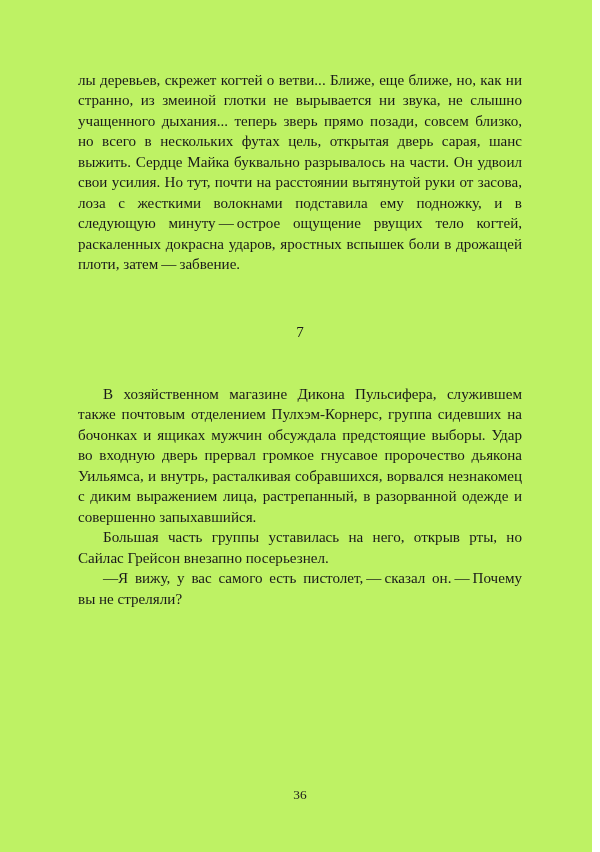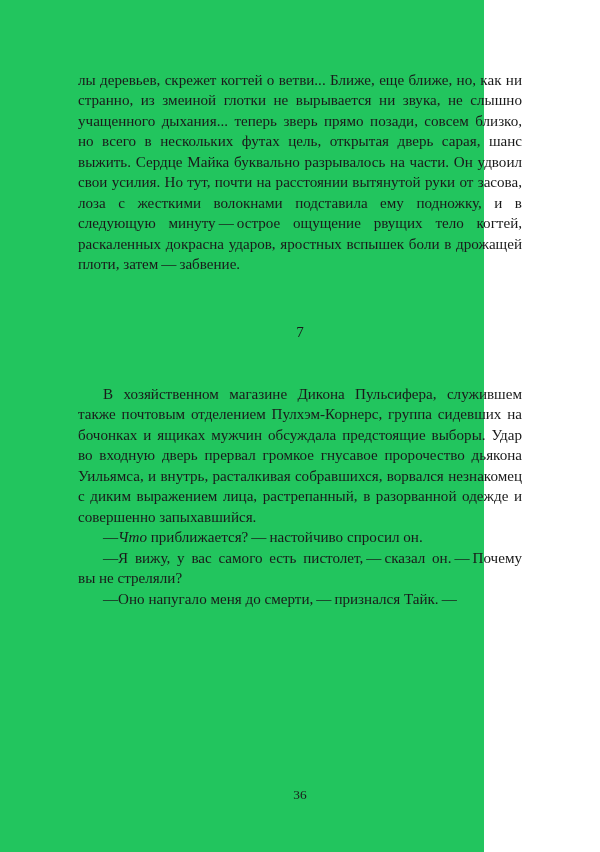--- a/index.html
+++ b/index.html
@@ -12,23 +12,23 @@
     height: 852px;
     font-family: "Liberation Serif", "DejaVu Serif", serif;
     color: #1a1a1a;
     overflow: hidden;
     position: relative;
   }
   .page {
     position: absolute;
     left: 0;
     top: 0;
-    width: 484px;
+    width: 592px;
     height: 852px;
-    background: #22c55e;
+    background: #bef264;
   }
   .text-column {
     position: absolute;
     left: 78px;
     top: 70px;
     width: 444px;
   }
   p.body-par {
     margin: 0;
     font-size: 15.1px;
@@ -73,26 +73,25 @@
 
     <div class="gap-before-chapter"></div>
 
     <p class="chapter-number">7</p>
 
     <div class="gap-after-chapter"></div>
 
     <p class="body-par">В хозяйственном магазине Дикона Пульсифера, служившем также почтовым отделением Пулхэм-Корнерс, группа сидевших на бочонках и ящиках мужчин обсуждала предстоящие выборы. Удар во входную дверь прервал громкое гнусавое пророчество дьякона Уильямса, и внутрь, расталкивая собравшихся, ворвался незнакомец с диким выражением лица, растрепанный, в разорванной одежде и совершенно запыхавшийся.</p>
 
 
+    <p class="body-par">Большая часть группы уставилась на него, открыв рты, но Сайлас Грейсон внезапно посерьезнел.</p>
 
-    <p class="body-par"><span>—</span><span class="ital">Что</span><span> приближается? — настойчиво спросил он.</span></p>
 
 
 
     <p class="body-par">—Я вижу, у вас самого есть пистолет, — сказал он. — Почему вы не стреляли?</p>
 
-    <p class="body-par">—Оно напугало меня до смерти, — признался Тайк. —</p>
 
   </div>
 
   <div class="page-number">36</div>
 
 </div>
 
 </body></html>

